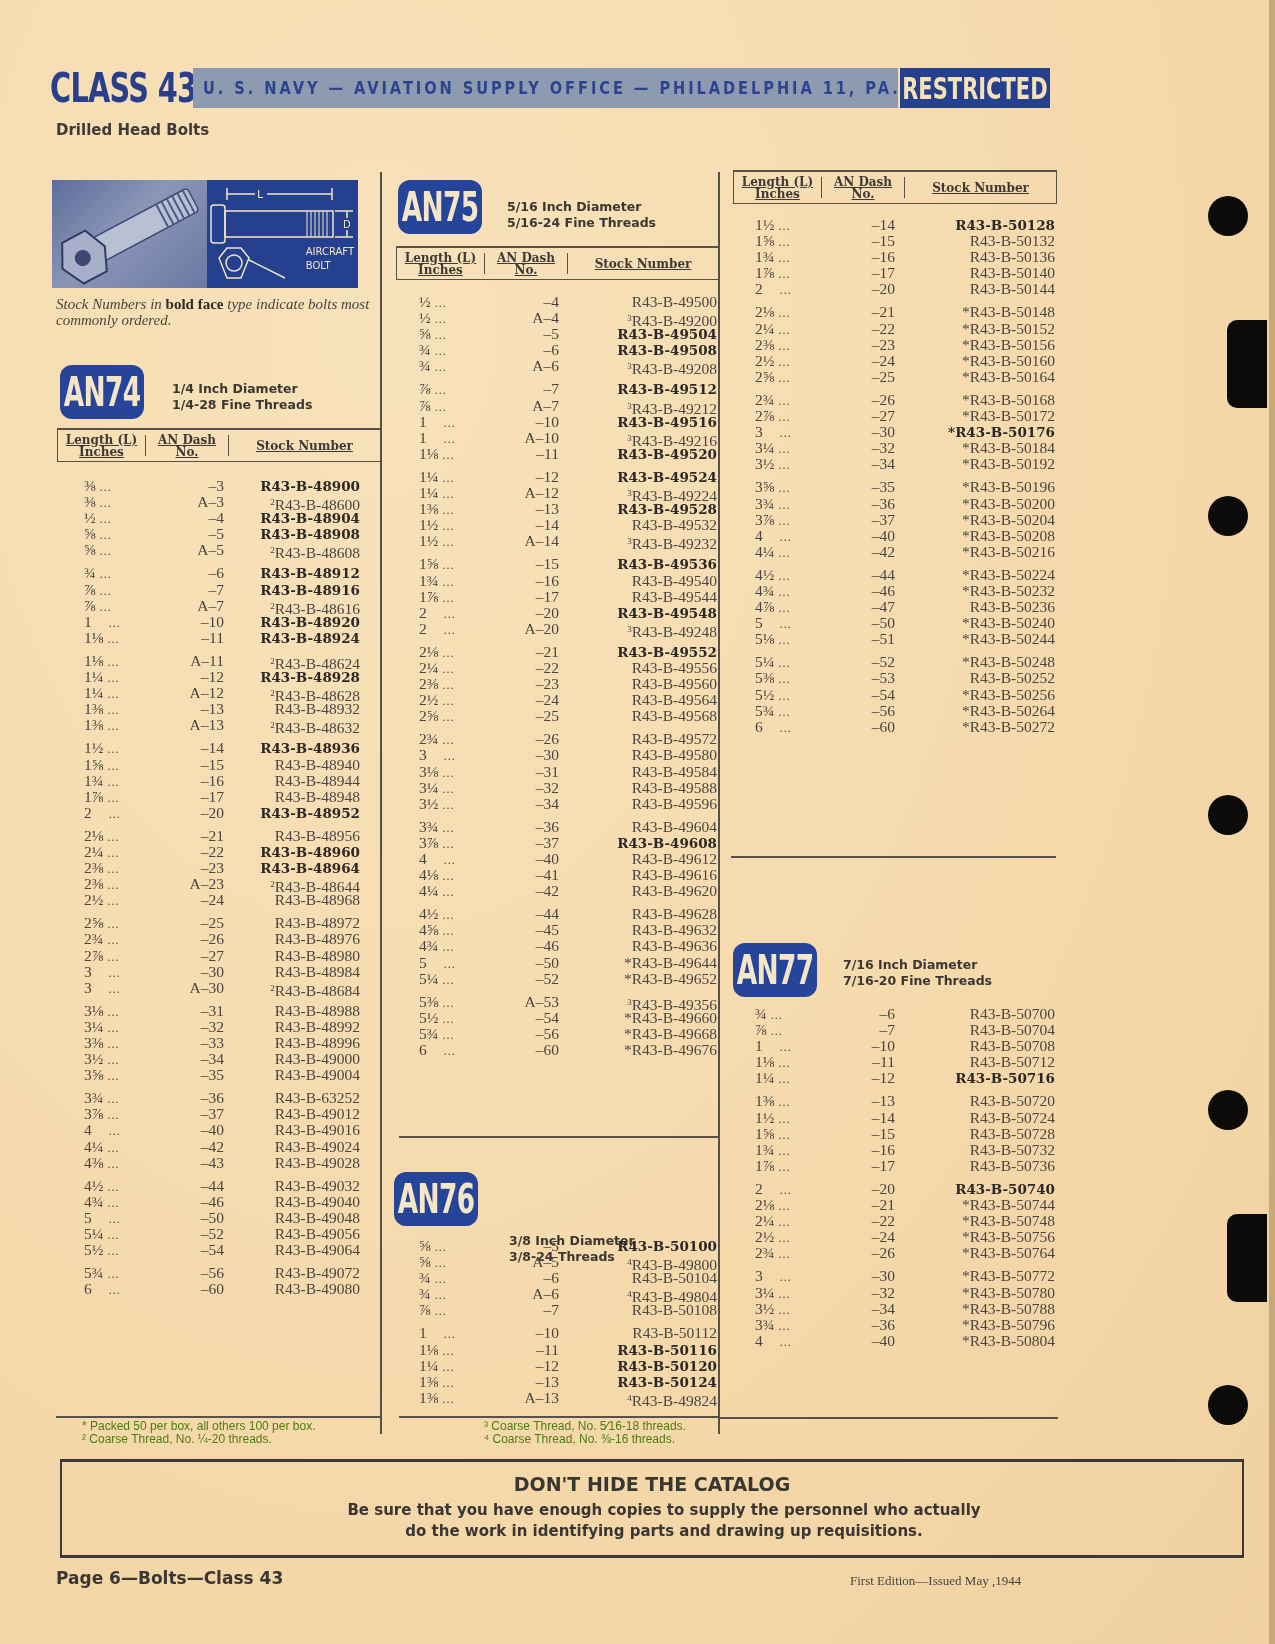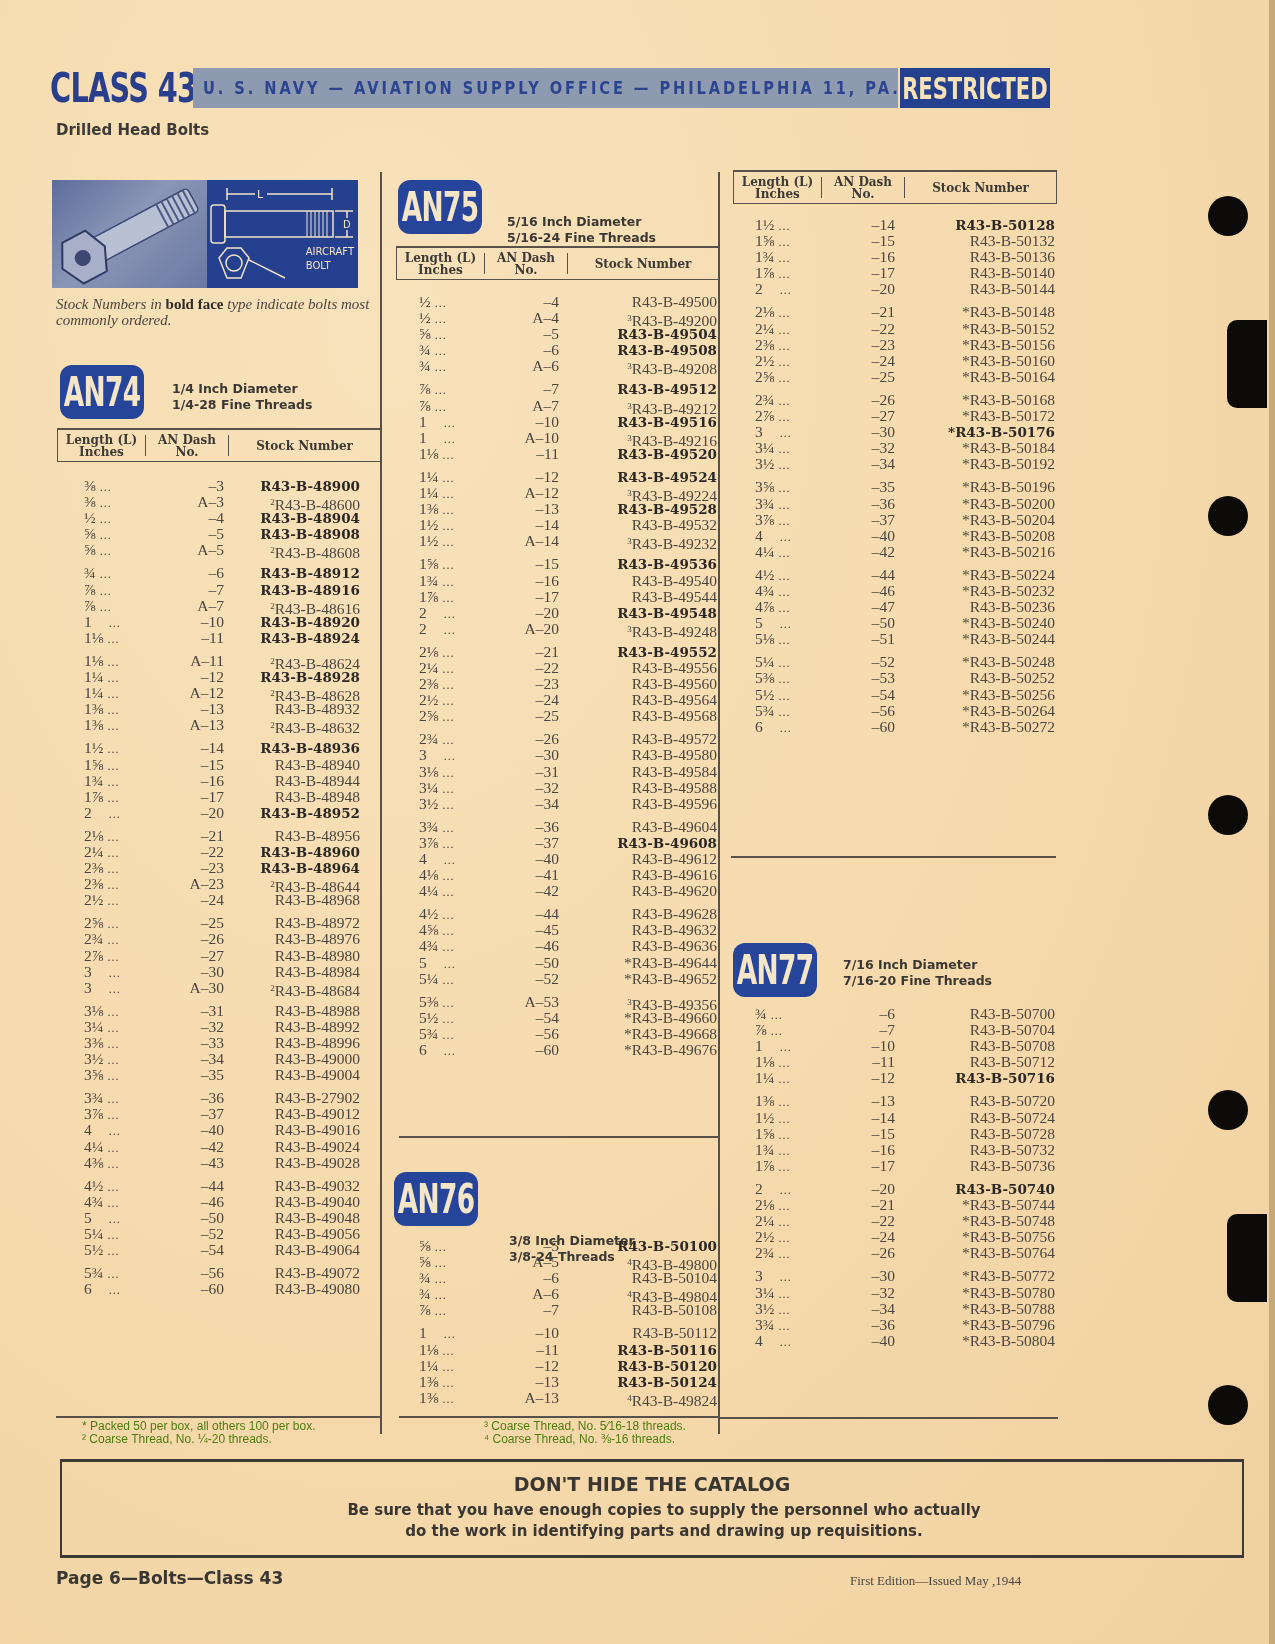--- a/index.html
+++ b/index.html
@@ -58,21 +58,21 @@
     position: absolute; width: 84px; height: 54px; border-radius: 12px; background: #26449a;
     display: flex; align-items: center; justify-content: center;
     color: #f5e6c8; font-family: "DejaVu Sans", sans-serif; font-weight: bold; font-size: 40px;
   }
   .badge span { display: inline-block; transform: scaleX(0.66); letter-spacing: -1px; }
   .spec { position: absolute; font-family: "DejaVu Sans", sans-serif; font-weight: bold; font-size: 12.5px; line-height: 16px; color: #3b3733; }
 
   
   .thead {
     position: absolute; height: 34px; border: 1.5px solid #57514a; border-top-width: 2px;
-    display: flex; font-family: "DejaVu Serif", serif; font-weight: bold; font-size: 12px; line-height: 12px; color: #3d3935;
+    display: flex; font-family: "DejaVu Serif", serif; font-weight: bold; font-size: 12px; line-height: 12px; color: #3d3935; text-decoration: underline;
   }
   .thead div { display: flex; align-items: center; justify-content: center; text-align: center; }
   .thead .c1 { width: 88px; border-right: 1.5px solid #57514a; margin: 5px 0; }
   .thead .c2 { width: 83px; border-right: 1.5px solid #57514a; margin: 5px 0; }
   .thead .c3 { flex: 1; }
 
   
   .rows { position: absolute; width: 300px; }
   .grp { margin-bottom: 7px; }
   .row { height: 16.1px; display: flex; font-family: "Liberation Serif", serif; font-size: 15.5px; line-height: 16px; color: #4a4540; white-space: nowrap; }
@@ -381,21 +381,21 @@
       <div class="row">
         <span class="len">3⅝<span class="dots"> ...</span></span>
         <span class="dash">–35</span>
         <span class="stock">R43-B-49004</span>
       </div>
     </div>
     <div class="grp">
       <div class="row">
         <span class="len">3¾<span class="dots"> ...</span></span>
         <span class="dash">–36</span>
-        <span class="stock">R43-B-27902</span>
+        <span class="stock">R43-B-63252</span>
       </div>
       <div class="row">
         <span class="len">3⅞<span class="dots"> ...</span></span>
         <span class="dash">–37</span>
         <span class="stock">R43-B-49012</span>
       </div>
       <div class="row">
         <span class="len">4<span class="dots">  ...</span></span>
         <span class="dash">–40</span>
         <span class="stock">R43-B-49016</span>
@@ -448,21 +448,21 @@
         <span class="len">6<span class="dots">  ...</span></span>
         <span class="dash">–60</span>
         <span class="stock">R43-B-49080</span>
       </div>
     </div>
   </div>
 
 <div class="badge" style="left:398px; top:180px;">
     <span>AN75</span>
   </div>
-<div class="spec" style="left:507px; top:199px;margin-top:15px;">
+<div class="spec" style="left:507px; top:199px;">
   <div>5/16 Inch Diameter</div>
   <div>5/16-24 Fine Threads</div>
 </div>
 <div class="thead" style="left:396px; top:246px; width:323px;">
   <div class="c1">Length (L) Inches</div>
   <div class="c2">AN Dash No.</div>
   <div class="c3">Stock Number</div>
 </div>
 <div class="rows" id="rows-an75" style="left:397px; top:294px; width:322px;">
     <div class="grp">

